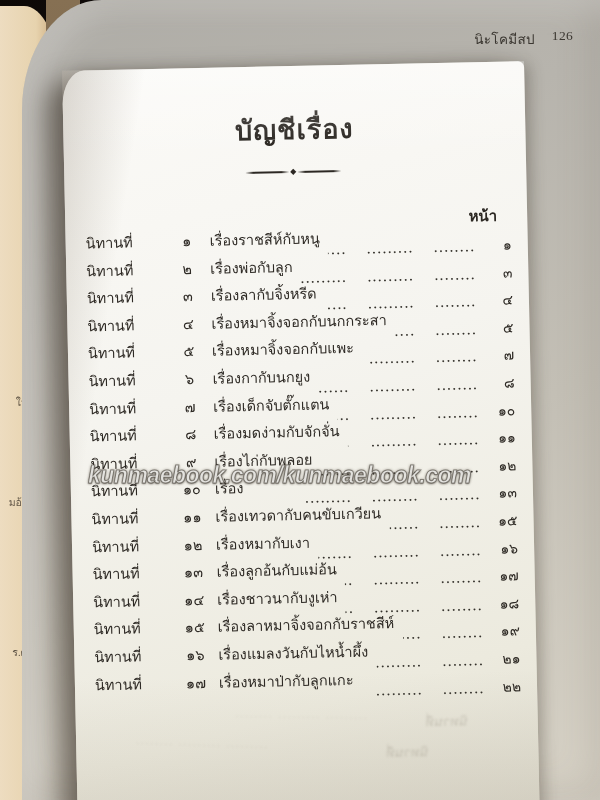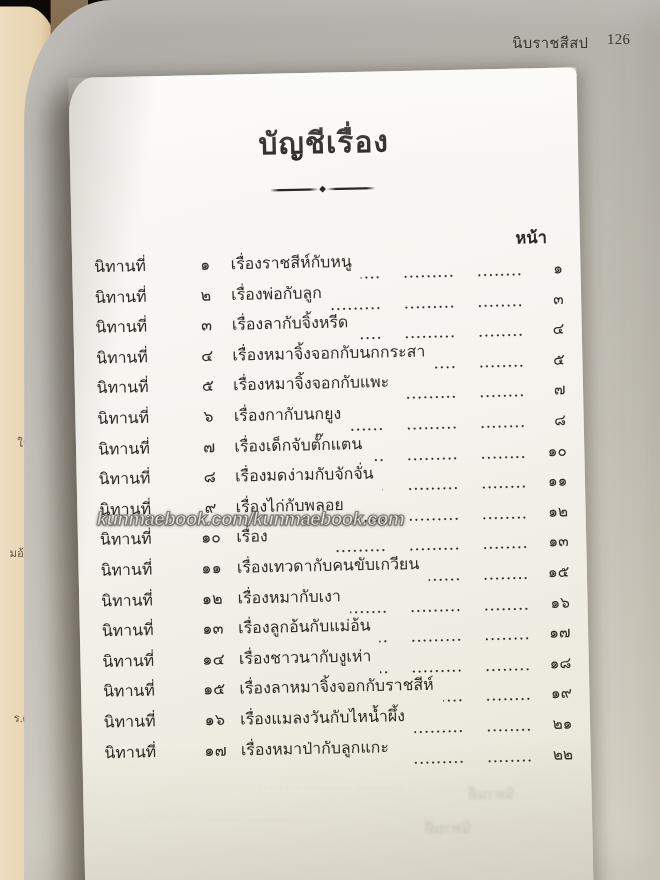--- a/index.html
+++ b/index.html
@@ -67,21 +67,21 @@
 
   
   .ghost{position:absolute;color:#8d8678;opacity:.33;filter:blur(1.3px);
     transform:scaleX(-1);white-space:nowrap;font-size:13px;}
   .ghost-dots{position:absolute;color:#9a9386;opacity:.25;filter:blur(1px);
     font-size:11px;letter-spacing:2px;white-space:nowrap;}
 
   
   .watermark{position:absolute;left:88px;top:462px;width:424px;z-index:40;
     font-family:"Liberation Sans","DejaVu Sans",sans-serif;
-    font-size:17px;font-weight:bold;font-style:italic;letter-spacing:-.5px;
+    font-size:23px;font-weight:bold;font-style:italic;letter-spacing:-.5px;
     color:rgba(252,252,250,.82);
     -webkit-text-stroke:1px rgba(72,66,58,.6);
     text-shadow:0 0 3px rgba(80,72,62,.8),0 1px 2px rgba(60,54,46,.55);
     white-space:nowrap;}
 </style>
 </head>
 <body>
 
 <div class="dark-bg"></div>
 
@@ -98,21 +98,21 @@
     <span class="left-frag" style="top: 450px;">ก๋ ไอ</span>
     <span class="left-frag" style="top: 488px;">มอ้วนตกา</span>
     <span class="left-frag" style="top: 562px;">ดคร)</span>
     <span class="left-frag" style="top: 638px;">ร.ศ. ๑๒๗</span>
   </div>
 
 <div class="gutter"></div>
 
 <div class="gray-page">
   <div class="running-head">
-    <span>นิบราชสีสป</span>
+    <span>นิะโคมีสป</span>
     <span>126</span>
   </div>
 </div>
 
 <div class="white-page">
   <h1 class="toc-title">บัญชีเรื่อง</h1>
   <div class="divider">
     <span class="line"></span>
     <span class="orn">◆</span>
     <span class="line"></span>

